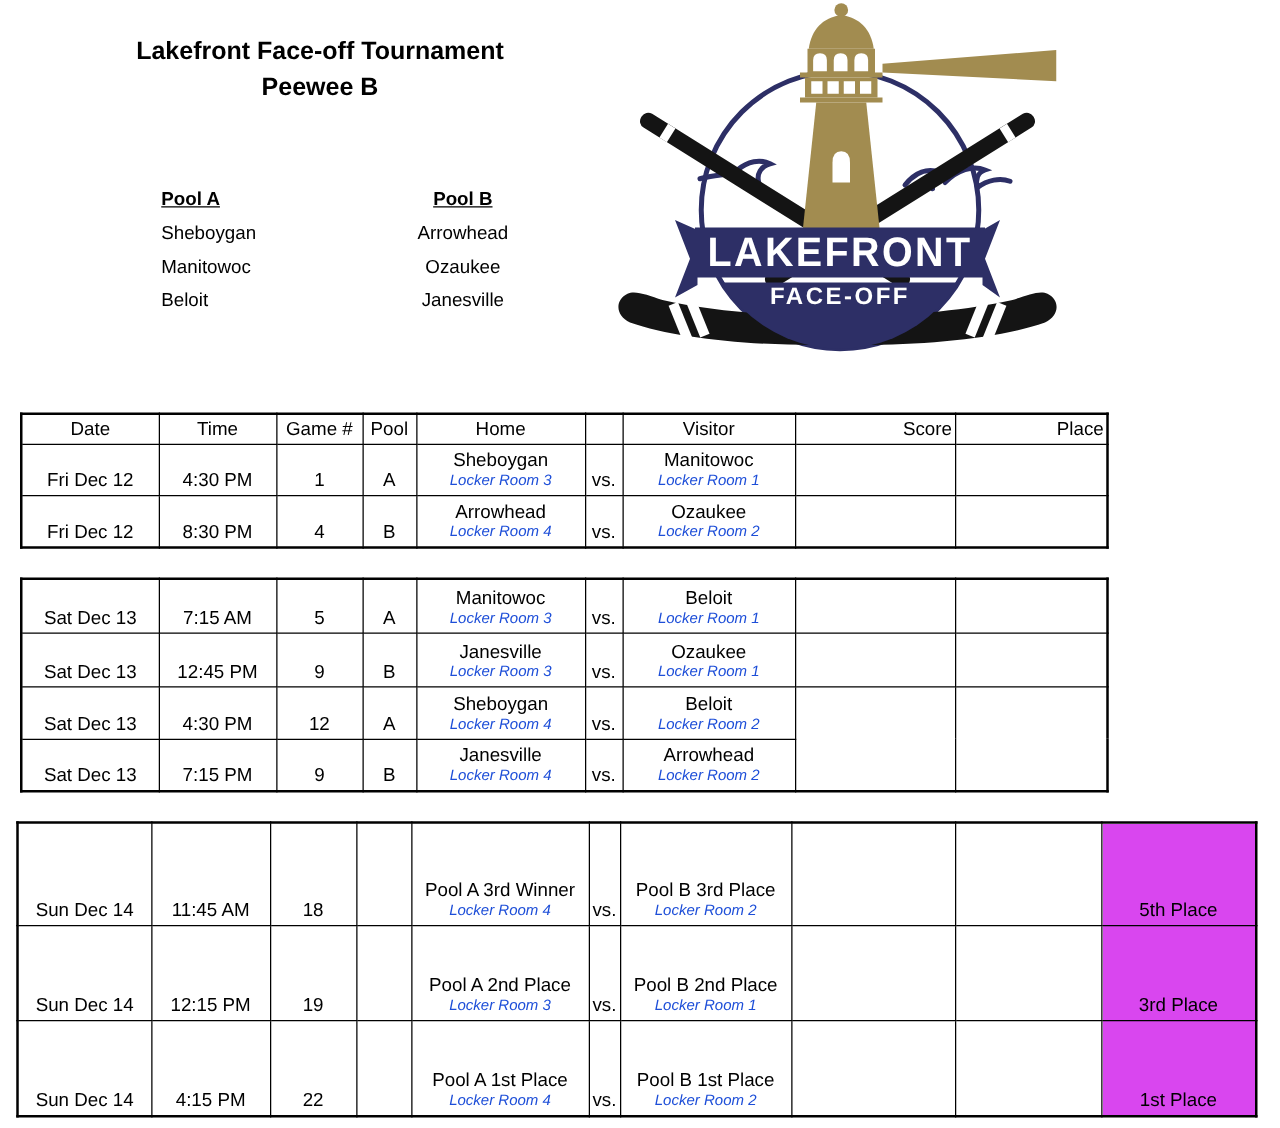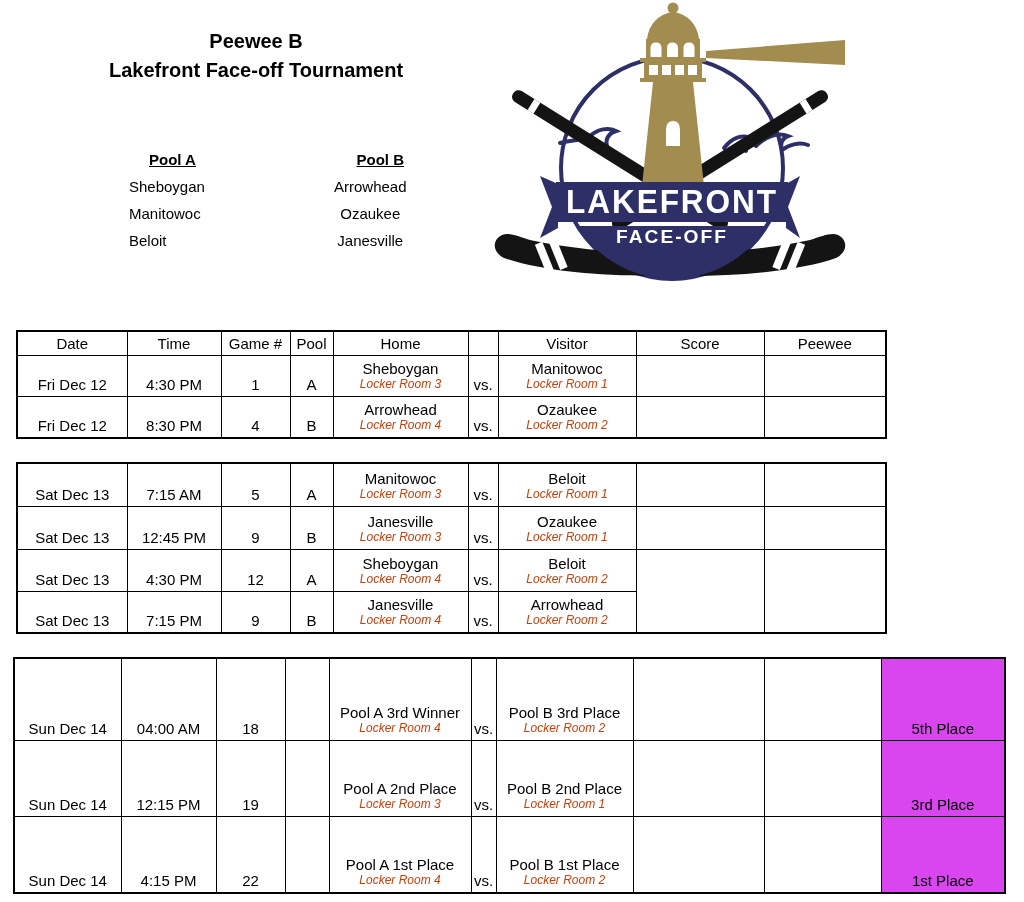--- a/index.html
+++ b/index.html
@@ -5,44 +5,44 @@
   html,body{margin:0;padding:0;background:#fff;}
   body{width:1024px;height:902px;position:relative;overflow:hidden;
        font-family:"Liberation Sans","DejaVu Sans",sans-serif;color:#000;}
 
   
   .title-block{position:absolute;left:20px;top:27px;width:472px;text-align:center;
                font-weight:bold;font-size:20px;line-height:29px;}
   .pool{position:absolute;top:146px;font-size:15px;line-height:27px;}
   .pool-a{left:129px;}
   .pool-b{left:334px;text-align:center;}
-  .pool-h{font-weight:bold;text-decoration:underline;margin-left:20px;}
+  .pool-h{font-weight:bold;text-decoration:underline;}
 
   
   .logo{position:absolute;left:490px;top:0;width:360px;height:290px;}
 
   
   table.sched{position:absolute;border-collapse:collapse;table-layout:fixed;
               font-size:15px;border:2px solid #000;}
   table.sched td{border:1px solid #000;text-align:center;vertical-align:bottom;
                  padding:0 2px 3px 2px;overflow:hidden;}
   table.sched tr.hdr td{vertical-align:middle;padding:2px;margin-left:13px;}
-  table.sched td.al{text-align:center;padding-left:5px;}
+  table.sched td.al{text-align:right;padding-left:5px;}
   .team{font-size:15px;line-height:17px;}
-  .locker{font-size:12px;line-height:14px;font-style:italic;color:#c2410c;margin-bottom:2px;}
+  .locker{font-size:12px;line-height:14px;font-style:italic;color:#1d4ed8;margin-bottom:2px;}
   td.teamcell{padding-bottom:2px;}
   td.topcell{vertical-align:top;padding-top:2px;}
   td.place{background:#d946ef;vertical-align:middle;}
 </style>
 </head>
 <body>
 
 <div class="title-block">
+  <div>Lakefront Face-off Tournament</div>
   <div>Peewee B</div>
-  <div>Lakefront Face-off Tournament</div>
 </div>
 
 <div class="pool pool-a">
   <div class="pool-h">Pool A</div>
   <div>Sheboygan</div>
   <div>Manitowoc</div>
   <div>Beloit</div>
 </div>
 <div class="pool pool-b">
   <div class="pool-h">Pool B</div>
@@ -136,21 +136,21 @@
   <tbody>
       <tr class="hdr" style="height:24px">
     <td>Date</td>
     <td>Time</td>
     <td>Game #</td>
     <td>Pool</td>
     <td>Home</td>
     <td></td>
     <td>Visitor</td>
     <td class="al">Score</td>
-    <td class="al">Peewee</td>
+    <td class="al">Place</td>
   </tr>
   <tr style="height:41px">
     <td>Fri Dec 12</td>
     <td>4:30 PM</td>
     <td>1</td>
     <td>A</td>
     <td class="teamcell">
       <div class="team">Sheboygan</div>
       <div class="locker">Locker Room 3</div>
     </td>
@@ -273,21 +273,21 @@
     <col style="width:142px">
       <col style="width:25px">
       <col style="width:137px">
     <col style="width:131px">
       <col style="width:117px">
       <col style="width:124px">
   </colgroup>
   <tbody>
       <tr style="height:82px">
     <td>Sun Dec 14</td>
-    <td>04:00 AM</td>
+    <td>11:45 AM</td>
     <td>18</td>
     <td></td>
     <td class="topcell">
       <div class="team">Pool A 3rd Winner</div>
       <div class="locker">Locker Room 4</div>
     </td>
     <td>vs.</td>
     <td class="topcell">
       <div class="team">Pool B 3rd Place</div>
       <div class="locker">Locker Room 2</div>

